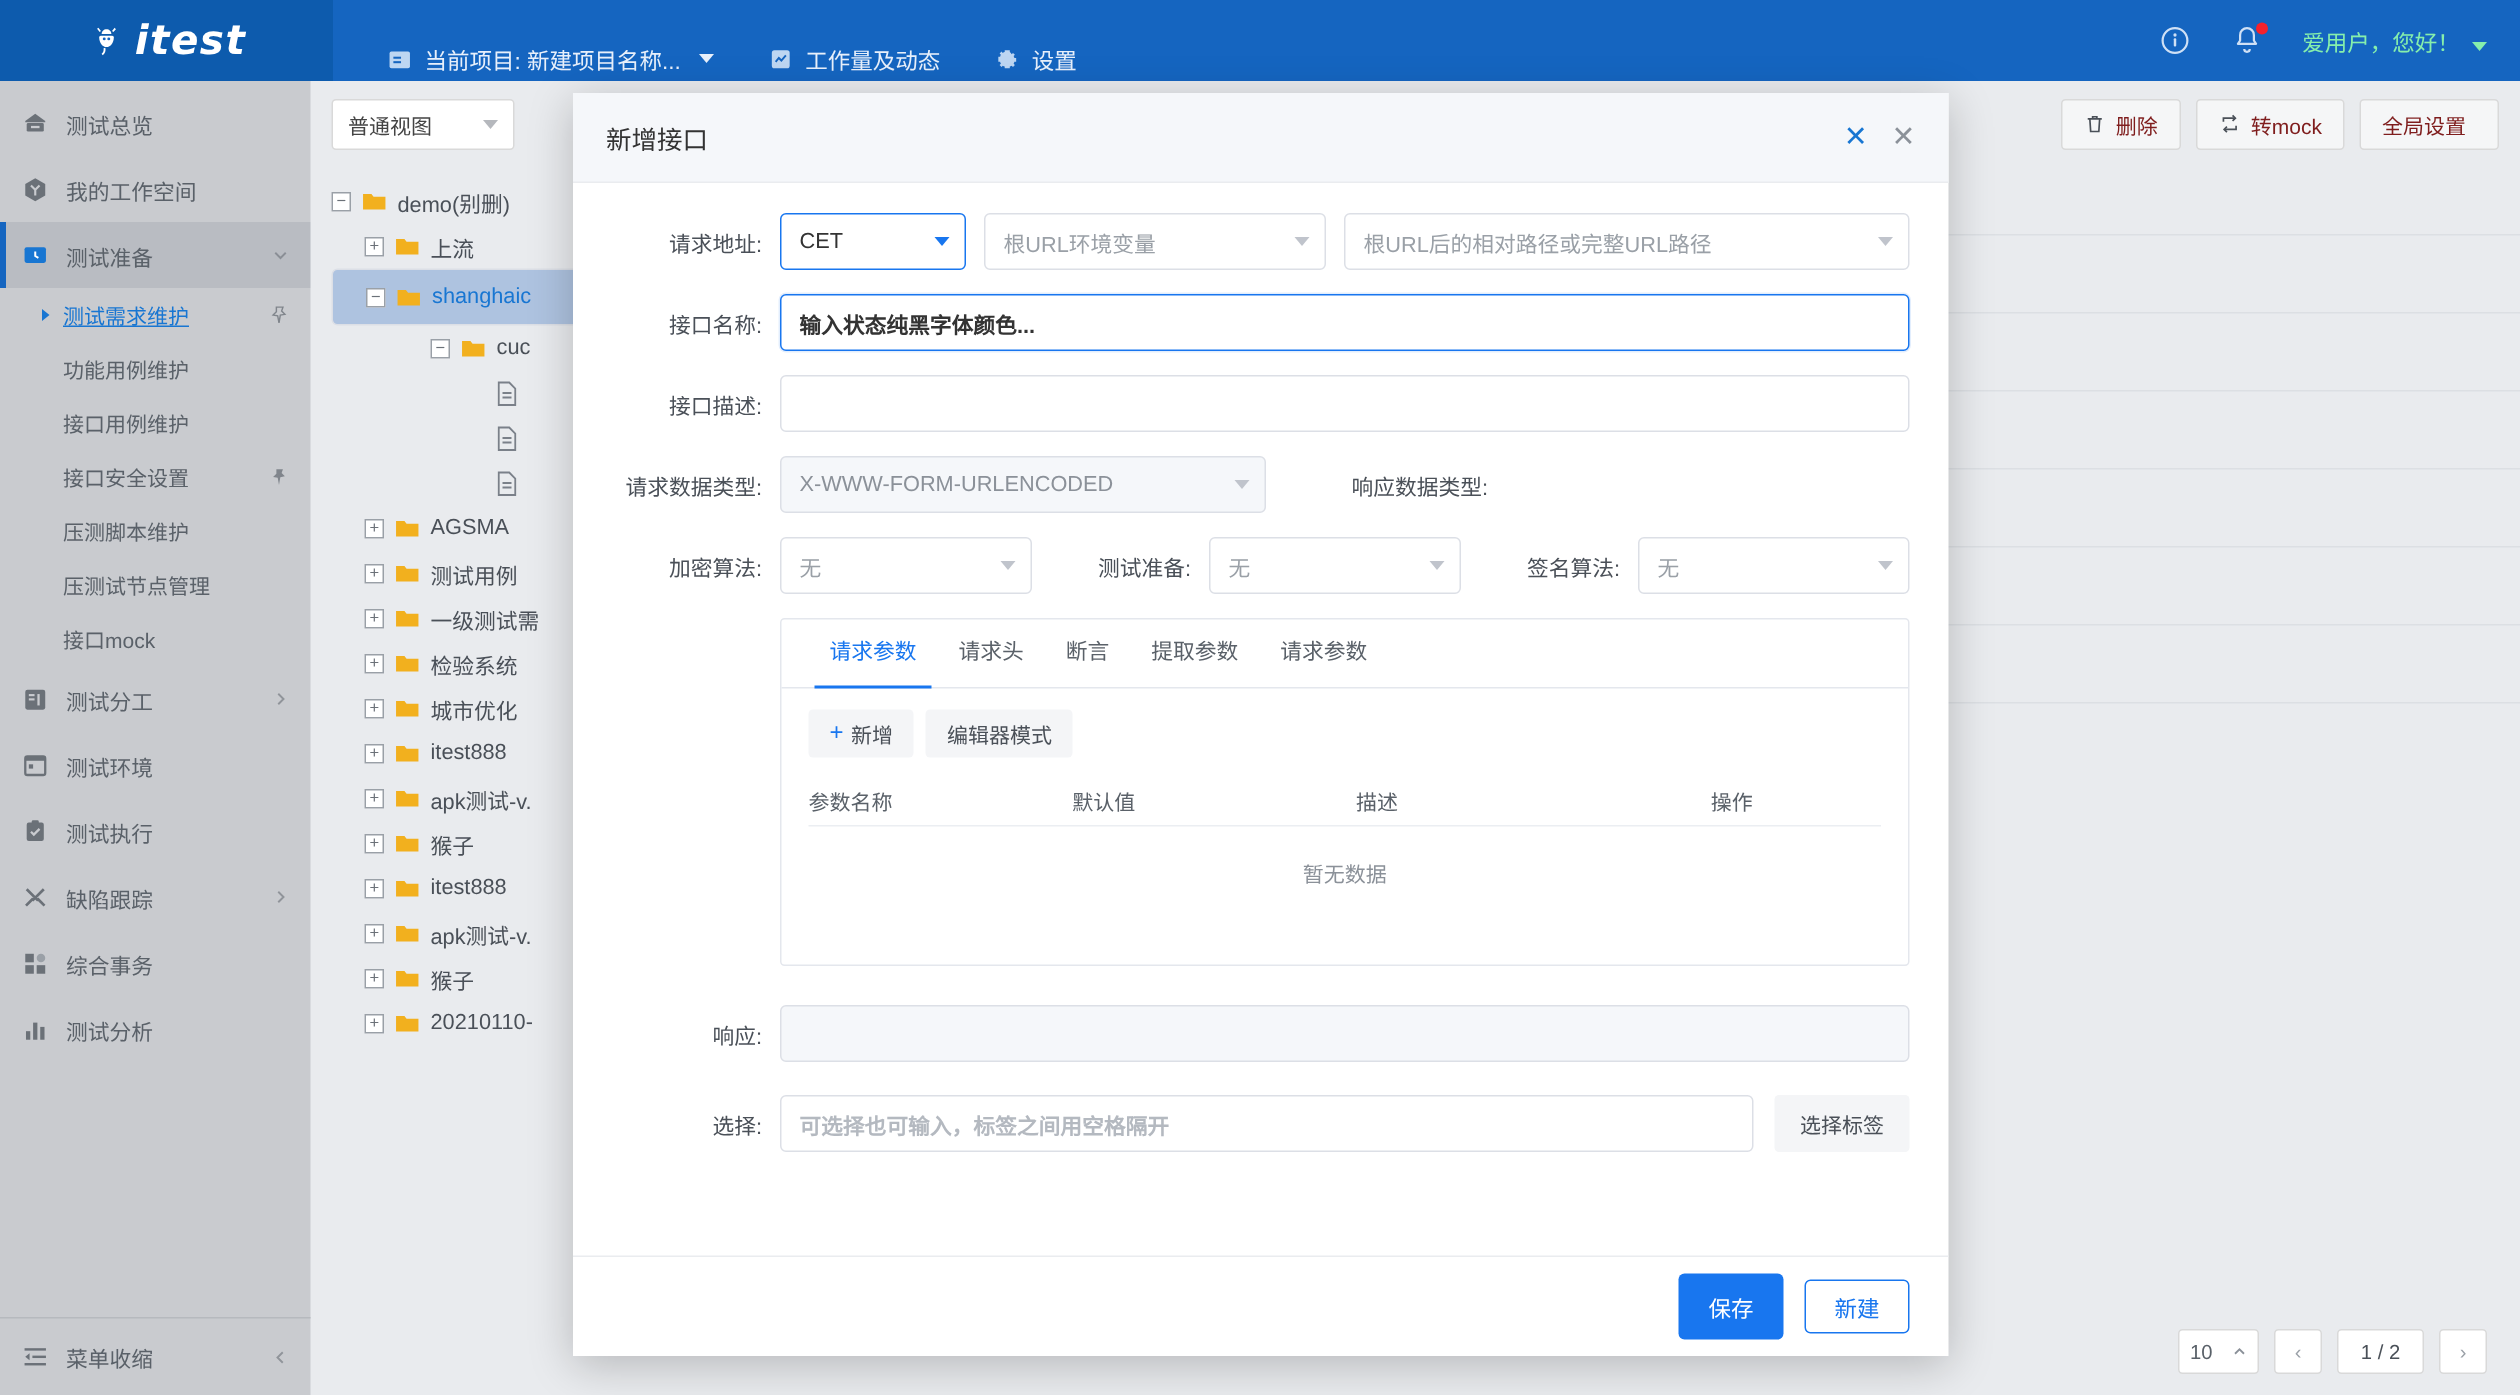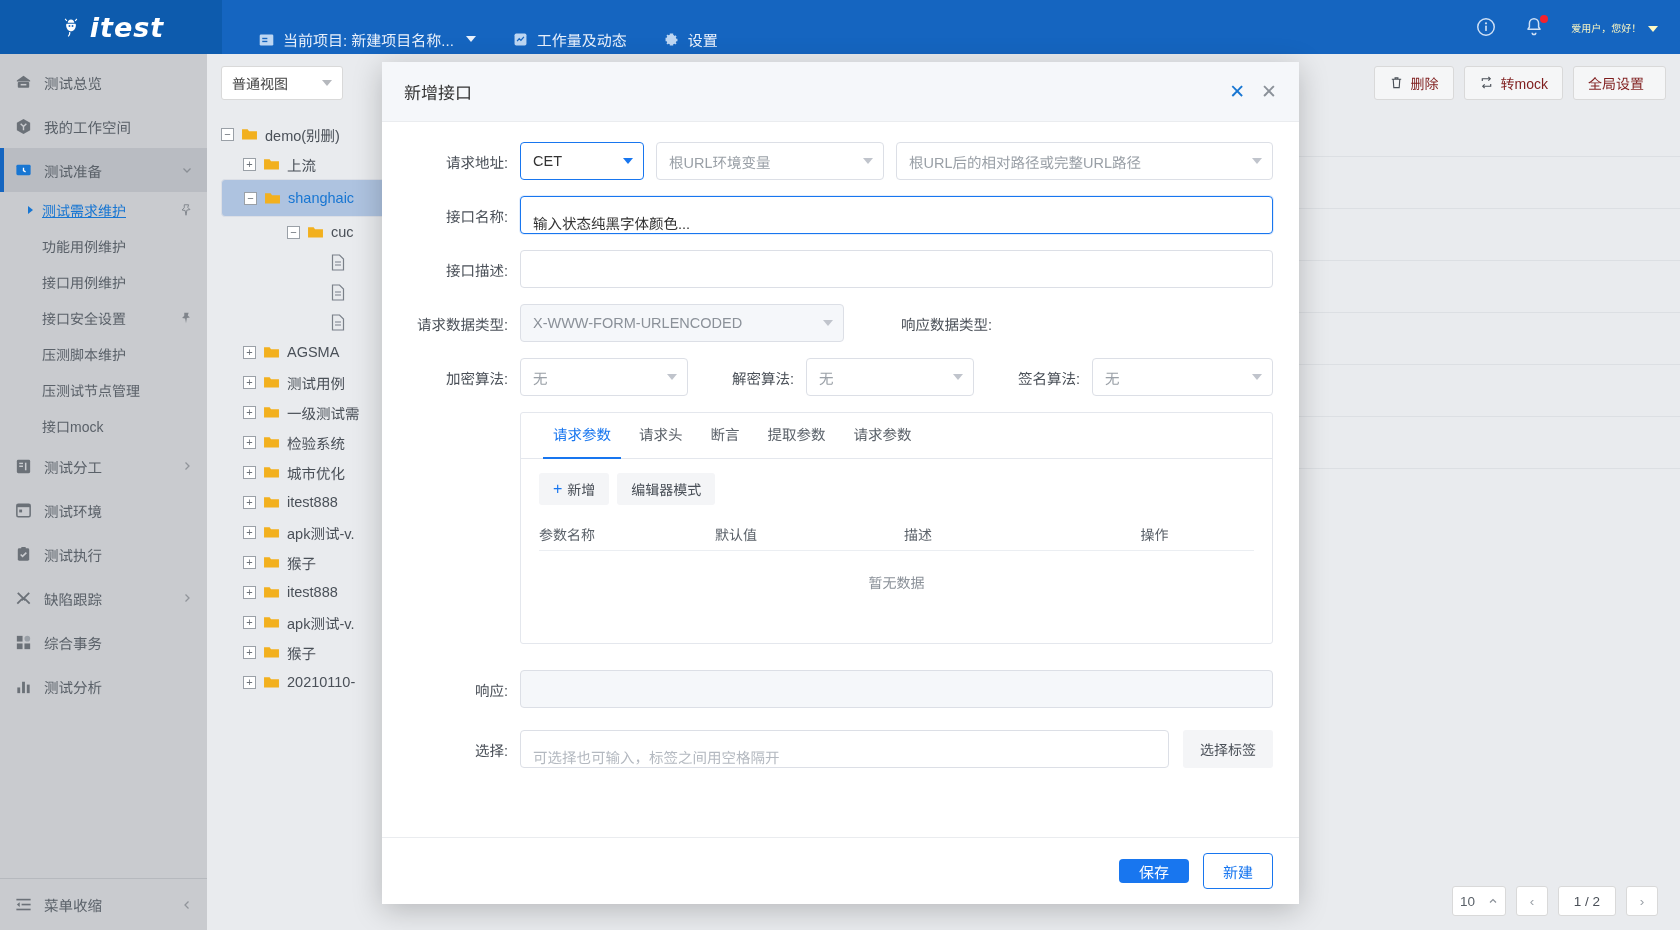--- a/index.html
+++ b/index.html
@@ -45,21 +45,21 @@
   }
   .topright {
     margin-left: auto; display: flex; align-items: center; gap: 26px;
     padding-right: 22px; height: 54px;
   }
   .ticon { width: 22px; height: 22px; position: relative; cursor: pointer; }
   .badge-dot {
     position: absolute; top: -1px; right: -3px;
     width: 8px; height: 8px; border-radius: 50%; background: #f5222d;
   }
-  .greeting { font-size: 10px; color: #fef9c3; cursor: pointer; }
+  .greeting { font-size: 15px; color: #86efac; cursor: pointer; }
 
   
   .sidebar {
     position: absolute; top: 54px; left: 0; width: 207px; height: 876px;
     background: #c9cbcf; z-index: 4;
     display: flex; flex-direction: column;
   }
   .sb-scroll { flex: 1; overflow: hidden; padding-top: 6px; }
   .sb-item {
     display: flex; align-items: center; height: 44px;
@@ -183,41 +183,41 @@
   .xbtn { font-size: 19px; line-height: 1; cursor: pointer; }
   .xbtn.blue { color: #1876d2; }
   .xbtn.grey { color: #8b9199; }
   .modal-body { flex: 1; padding: 20px 0 0 0; overflow: hidden; }
   .modal-foot {
     height: 67px; border-top: 1px solid #eaecef;
     display: flex; align-items: center; justify-content: flex-end;
     gap: 14px; padding-right: 26px;
   }
   .btn-primary {
-    width: 70px; height: 24px; background: #1876ef; color: #fff;
+    width: 70px; height: 44px; background: #1876ef; color: #fff;
     border: none; border-radius: 4px; font-size: 15px; cursor: pointer;
     font-family: inherit;
   }
   .btn-ghost {
     width: 70px; height: 36px; background: #fff; color: #1876ef;
     border: 1px solid #1876ef; border-radius: 4px; font-size: 15px; cursor: pointer;
     font-family: inherit;
   }
 
   
   .frow { display: flex; align-items: center; margin: 0 0 16px 0; padding: 0 26px; }
   .flabel {
     font-size: 14.5px; color: #4a5058; text-align: right;
     padding-right: 12px; white-space: nowrap;
   }
   .lw-std { width: 112px; }
   .inp {
     height: 38px; border: 1px solid #dcdfe6; border-radius: 4px;
-    background: #fff; display: flex; align-items: flex-end; padding: 0 12px;
-    font-size: 14.5px; color: #333;
+    background: #fff; display: flex; align-items: center; padding: 0 12px;
+    font-size: 14.5px; color: #333; font-weight: bold;
   }
   .inp.focus { border-color: #1876ef; box-shadow: 0 0 0 1px rgba(24,118,239,.12); }
   .inp.disabled { background: #f5f7fa; color: #b4b9c0; }
   .inp.ph { color: #b4b9c0; }
   .sel {
     height: 38px; border: 1px solid #dcdfe6; border-radius: 4px; background: #fff;
     display: flex; align-items: center; padding: 0 10px 0 12px;
     font-size: 14.5px; color: #333; cursor: pointer;
   }
   .sel.muted { color: #9aa0a7; }
@@ -762,21 +762,21 @@
         </div>
         <div class="flabel" style="width:160px">响应数据类型:</div>
       </div>
 
       <div class="frow">
         <div class="flabel lw-std">加密算法:</div>
         <div class="sel muted" style="width:168px">
           <span>无</span>
           <i class="ar"></i>
         </div>
-        <div class="flabel" style="width:118px">解密算法:</div>
+        <div class="flabel" style="width:118px">测试准备:</div>
         <div class="sel muted" style="width:168px">
           <span>无</span>
           <i class="ar"></i>
         </div>
         <div class="flabel" style="width:118px">签名算法:</div>
         <div class="sel muted" style="flex:1">
           <span>无</span>
           <i class="ar"></i>
         </div>
       </div>

